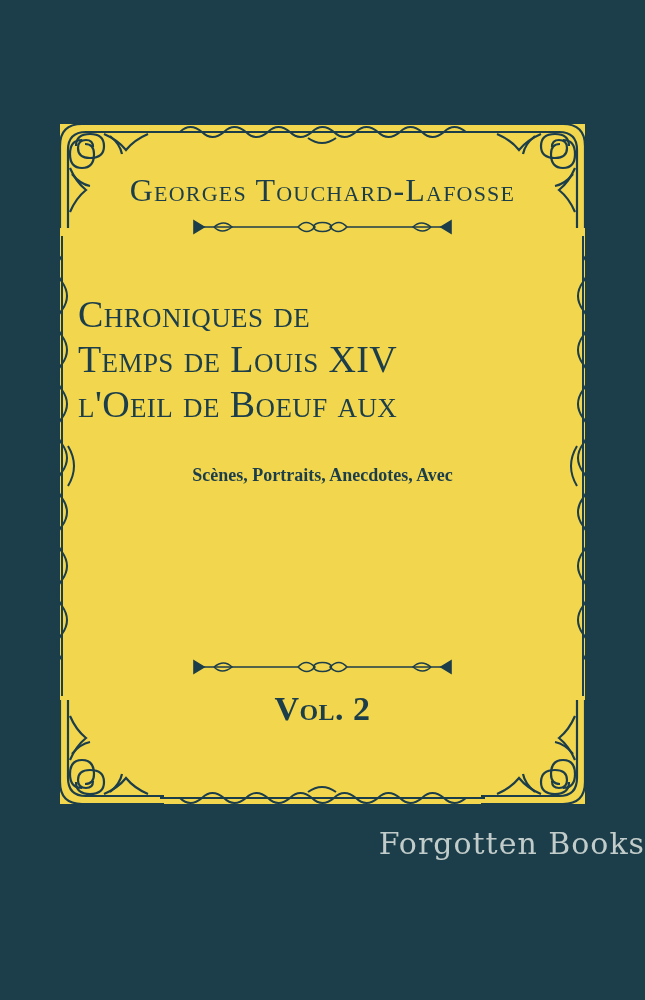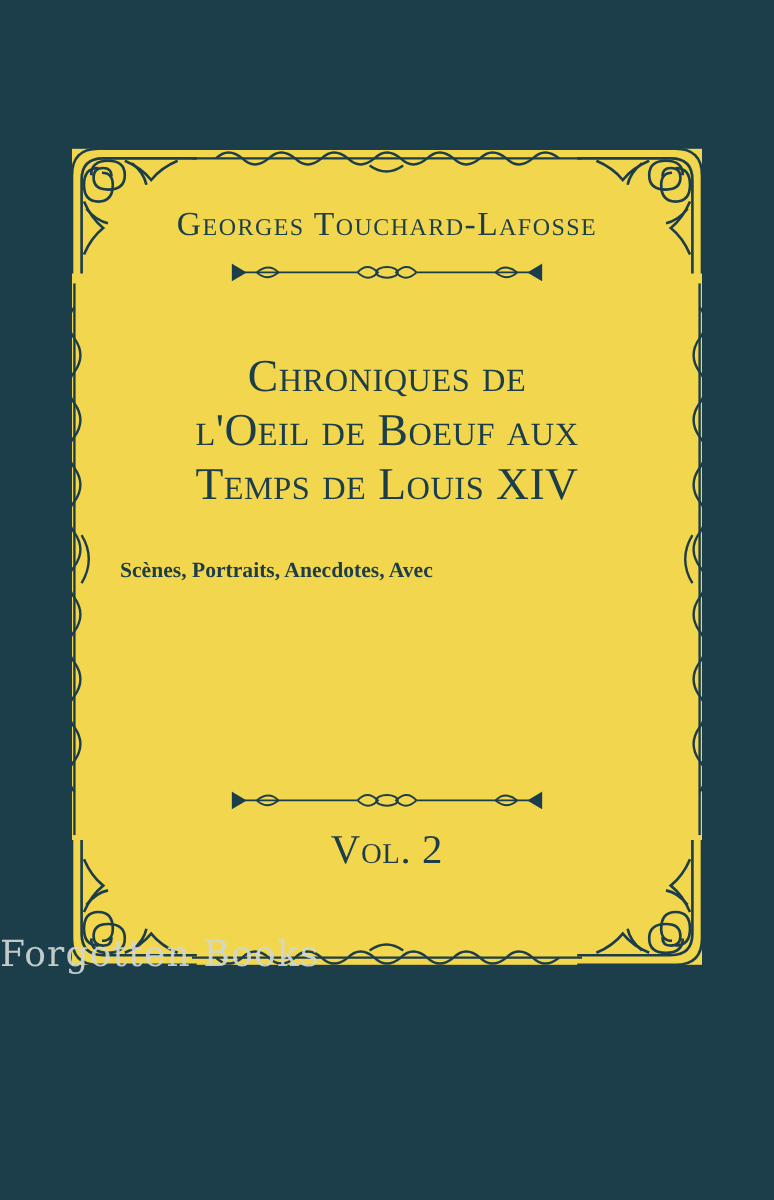--- a/index.html
+++ b/index.html
@@ -57,52 +57,52 @@
   .edge-right { left: 563px; top: 236px;  width: 34px;  height: 460px; transform: scaleX(-1); }
 
   .author {
     position: absolute;
     left: 60px;
     top: 172px;
     width: 525px;
     text-align: center;
     color: #1c3d4a;
     font-family: "Liberation Serif", serif;
-    font-size: 28px;
+    font-size: 32px;
     letter-spacing: 1.2px;
     font-variant: small-caps;
     white-space: nowrap;
   }
 
   .rule-top {
     position: absolute;
     left: 190px;
     top: 212px;
     width: 265px;
     height: 30px;
   }
 
   .title {
     position: absolute;
     left: 78px;
     top: 292px;
     width: 489px;
-    text-align: center;
     color: #1c3d4a;
     font-size: 38px;
     line-height: 1.18;
     font-variant: small-caps;
     letter-spacing: 0.4px;
   }
 
   .subtitle {
     position: absolute;
     left: 100px;
     top: 462px;
     width: 445px;
+    text-align: center;
     color: #1c3d4a;
     font-size: 18px;
     line-height: 1.5;
     font-weight: bold;
   }
 
   .rule-bottom {
     position: absolute;
     left: 190px;
     top: 652px;
@@ -113,28 +113,29 @@
   .volume {
     position: absolute;
     left: 60px;
     top: 690px;
     width: 525px;
     text-align: center;
     color: #1c3d4a;
     font-size: 34px;
     font-variant: small-caps;
     letter-spacing: 0.5px;
+    font-weight: bold;
   }
 
   .imprint {
     position: absolute;
     left: 0;
-    top: 778px;
+    top: 826px;
     width: 645px;
-    text-align: left;
+    text-align: right;
     color: #cfd8d4;
     font-size: 30px;
     letter-spacing: 1px;
     font-family: "DejaVu Serif", serif;
     opacity: 0.92;
   }
 </style>
 </head>
 <body>
 
@@ -253,22 +254,22 @@
         <path d="M108 15 q8 -9 17 0 q-8 9 -17 0" fill="none"></path>
         <path d="M157 15 q-8 -9 -17 0 q8 9 17 0" fill="none"></path>
         <path d="M24 15 q10 -8 18 0 q-10 8 -18 0" fill="none"></path>
         <path d="M241 15 q-10 -8 -18 0 q10 8 18 0" fill="none"></path>
       </g>
     </svg>
   </div>
 
   <div class="title">
     <div>Chroniques de</div>
+    <div>Temps de Louis XIV</div>
     <div>l'Oeil de Boeuf aux</div>
-    <div>Temps de Louis XIV</div>
   </div>
 
   <div class="subtitle">
     <div>Scènes, Portraits, Anecdotes, Avec</div>
   </div>
 
   <div class="rule-bottom">
     <svg width="265" height="30" viewBox="0 0 265 30">
       <g fill="#1c3d4a" stroke="#1c3d4a" stroke-width="1.6">
         <path d="M10 15 L108 15"></path>

